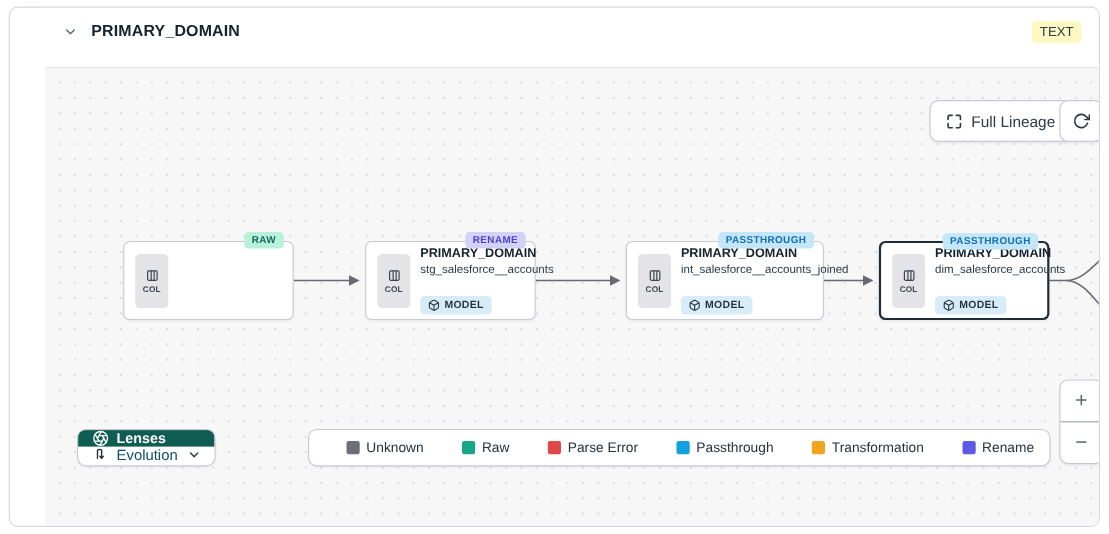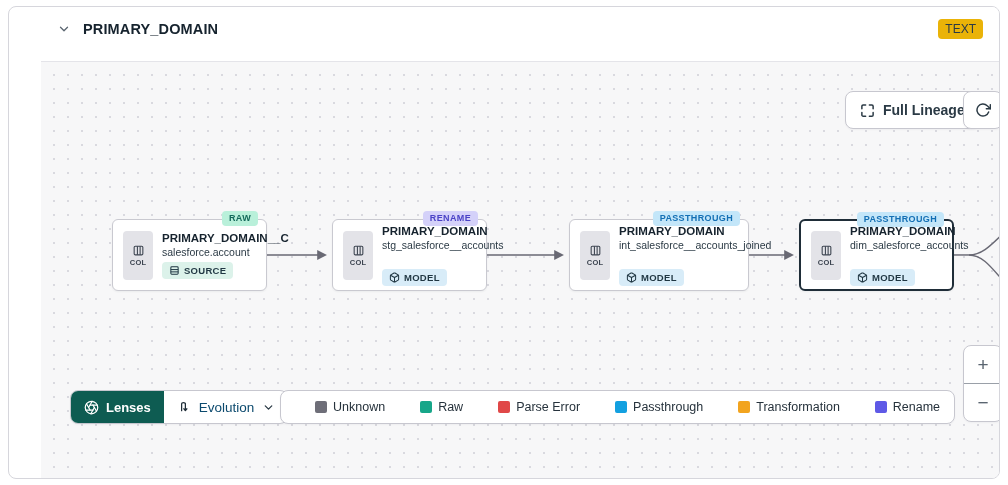--- a/index.html
+++ b/index.html
@@ -5,21 +5,21 @@
   html,body{margin:0;padding:0;background:#fff;width:1008px;height:485px;overflow:hidden;
     font-family:"Liberation Sans",sans-serif;-webkit-font-smoothing:antialiased;}
   .card{position:absolute;left:8px;right:8px;top:6px;bottom:6px;background:#fff;
     border:1px solid #d6d6dc;border-radius:8px;display:flex;flex-direction:column;overflow:hidden;padding-left:32px;}
 
   
   .hdr{padding:10px 16px 12px;background:#fff;}
   .hdr-row{display:flex;align-items:center;gap:12px;margin:2px 0 10px;}
   .chev{color:#5a6570;display:inline-flex;cursor:pointer;}
   .title{font-size:14.5px;font-weight:700;color:#16232e;letter-spacing:.01em;}
-  .type-badge{margin-left:auto;background:#eab308;color:#2b3a45;font-size:12px;
+  .type-badge{margin-left:auto;background:#fef9c3;color:#2b3a45;font-size:12px;
     padding:3px 7px;border-radius:4px;font-weight:400;}
   .desc{font-style:italic;font-size:13.5px;color:#1b2a36;margin:0 0 10px 14px;}
   .desc code{font-family:"DejaVu Sans Mono",monospace;font-style:normal;font-weight:700;font-size:12px;color:#16232e;}
   .inherited{font-style:italic;font-size:13px;color:#2b3a45;margin-left:14px;}
   .inherited a{color:#0d7a6f;text-decoration:underline;cursor:pointer;}
 
   
   .canvas{position:relative;flex:1;background:#f7f7f8;border-top:1px solid #e4e4e9;overflow:hidden;
     background-image:radial-gradient(#d9d9df 1px,transparent 1.2px);background-size:14px 14px;background-position:6px 6px;}
   svg.edges{position:absolute;left:0;top:0;pointer-events:none;}
@@ -45,31 +45,31 @@
   .nsub{font-size:10.5px;color:#2b3a45;white-space:nowrap;}
   .badge{display:inline-flex;align-items:center;gap:4px;font-size:9.5px;font-weight:700;
     color:#1f3642;border-radius:4px;padding:3px 7px;margin-top:2px;align-self:flex-start;letter-spacing:.03em;}
   .badge.source{background:#dcf2ea;}
   .badge.model{background:#d8ecf8;margin-top:16px;}
 
   
   .btn{display:inline-flex;align-items:center;justify-content:center;gap:8px;background:#fff;
     border:1px solid #c7c7cf;border-radius:8px;color:#2b3a45;font-size:14px;cursor:pointer;
     box-shadow:0 1px 2px rgba(20,30,40,.04);}
-  .full-lineage{position:absolute;left:804px;top:29px;height:36px;padding:0 14px;font-weight:700;}
+  .full-lineage{position:absolute;left:804px;top:29px;height:36px;padding:0 14px;font-weight:400;}
   .refresh{position:absolute;left:922px;top:29px;width:38px;height:36px;}
   .zoomctl{position:absolute;left:922px;top:283px;width:38px;border:1px solid #c7c7cf;border-radius:8px;
     background:#fff;display:flex;flex-direction:column;overflow:hidden;box-shadow:0 1px 2px rgba(20,30,40,.04);}
   .zoomctl button{all:unset;height:37px;display:flex;align-items:center;justify-content:center;
     font-size:19px;color:#5a6570;cursor:pointer;}
   .zoomctl .zin{border-bottom:1px solid #9aa0a8;}
 
   
   .lenses-pill{position:absolute;left:29px;top:328px;height:32px;display:flex;align-items:stretch;
-    border:1px solid #c7c7cf;border-radius:8px;overflow:hidden;background:#fff;box-shadow:0 1px 2px rgba(20,30,40,.04);}
+    border:1px solid #c7c7cf;border-radius:8px;overflow:hidden;background:#fff;box-shadow:0 1px 2px rgba(20,30,40,.04);flex-direction:column;}
   .lens-left{background:#0e5c52;color:#fff;display:flex;align-items:center;gap:7px;padding:0 13px;
     font-size:13px;font-weight:700;cursor:pointer;}
   .lens-right{display:flex;align-items:center;gap:8px;padding:0 12px;color:#0c4a6e;font-size:13.5px;cursor:pointer;justify-content:flex-end;}
   .legend{position:absolute;left:239px;top:328px;height:32px;display:flex;align-items:center;gap:15px;
     background:#fff;border:1px solid #c7c7cf;border-radius:8px;padding:0 14px;box-shadow:0 1px 2px rgba(20,30,40,.04);}
   .lg-item{display:flex;align-items:center;gap:6px;font-size:12.5px;color:#26323c;margin-left:20px;}
   .lg-sw{width:12px;height:12px;border-radius:2px;display:inline-block;}
 </style>
 </head>
 <body>
@@ -109,32 +109,20 @@
     <div class="node n1">
       <span class="tag raw">RAW</span>
       <div class="chip">
         <svg width="13" height="13" viewBox="0 0 24 24" fill="none" stroke="currentColor" stroke-width="2">
             <rect x="4" y="4" width="16" height="16" rx="2"></rect>
             <line x1="10" y1="4" x2="10" y2="20"></line>
             <line x1="15" y1="4" x2="15" y2="20"></line>
           </svg>
         <span class="chip-txt">COL</span>
       </div>
-      <div class="nbody">
-        <div class="ntitle">PRIMARY_DOMAIN__C</div>
-        <div class="nsub">salesforce.account</div>
-        <span class="badge source">
-          <svg width="11" height="11" viewBox="0 0 24 24" fill="none" stroke="currentColor" stroke-width="2.2">
-              <rect x="4" y="4" width="16" height="16" rx="2"></rect>
-              <line x1="4" y1="10" x2="20" y2="10"></line>
-              <line x1="4" y1="15" x2="20" y2="15"></line>
-            </svg>
-          <span>SOURCE</span>
-        </span>
-      </div>
     </div>
 
     <div class="node n2">
       <span class="tag rename">RENAME</span>
       <div class="chip">
         <svg width="13" height="13" viewBox="0 0 24 24" fill="none" stroke="currentColor" stroke-width="2">
             <rect x="4" y="4" width="16" height="16" rx="2"></rect>
             <line x1="10" y1="4" x2="10" y2="20"></line>
             <line x1="15" y1="4" x2="15" y2="20"></line>
           </svg>

